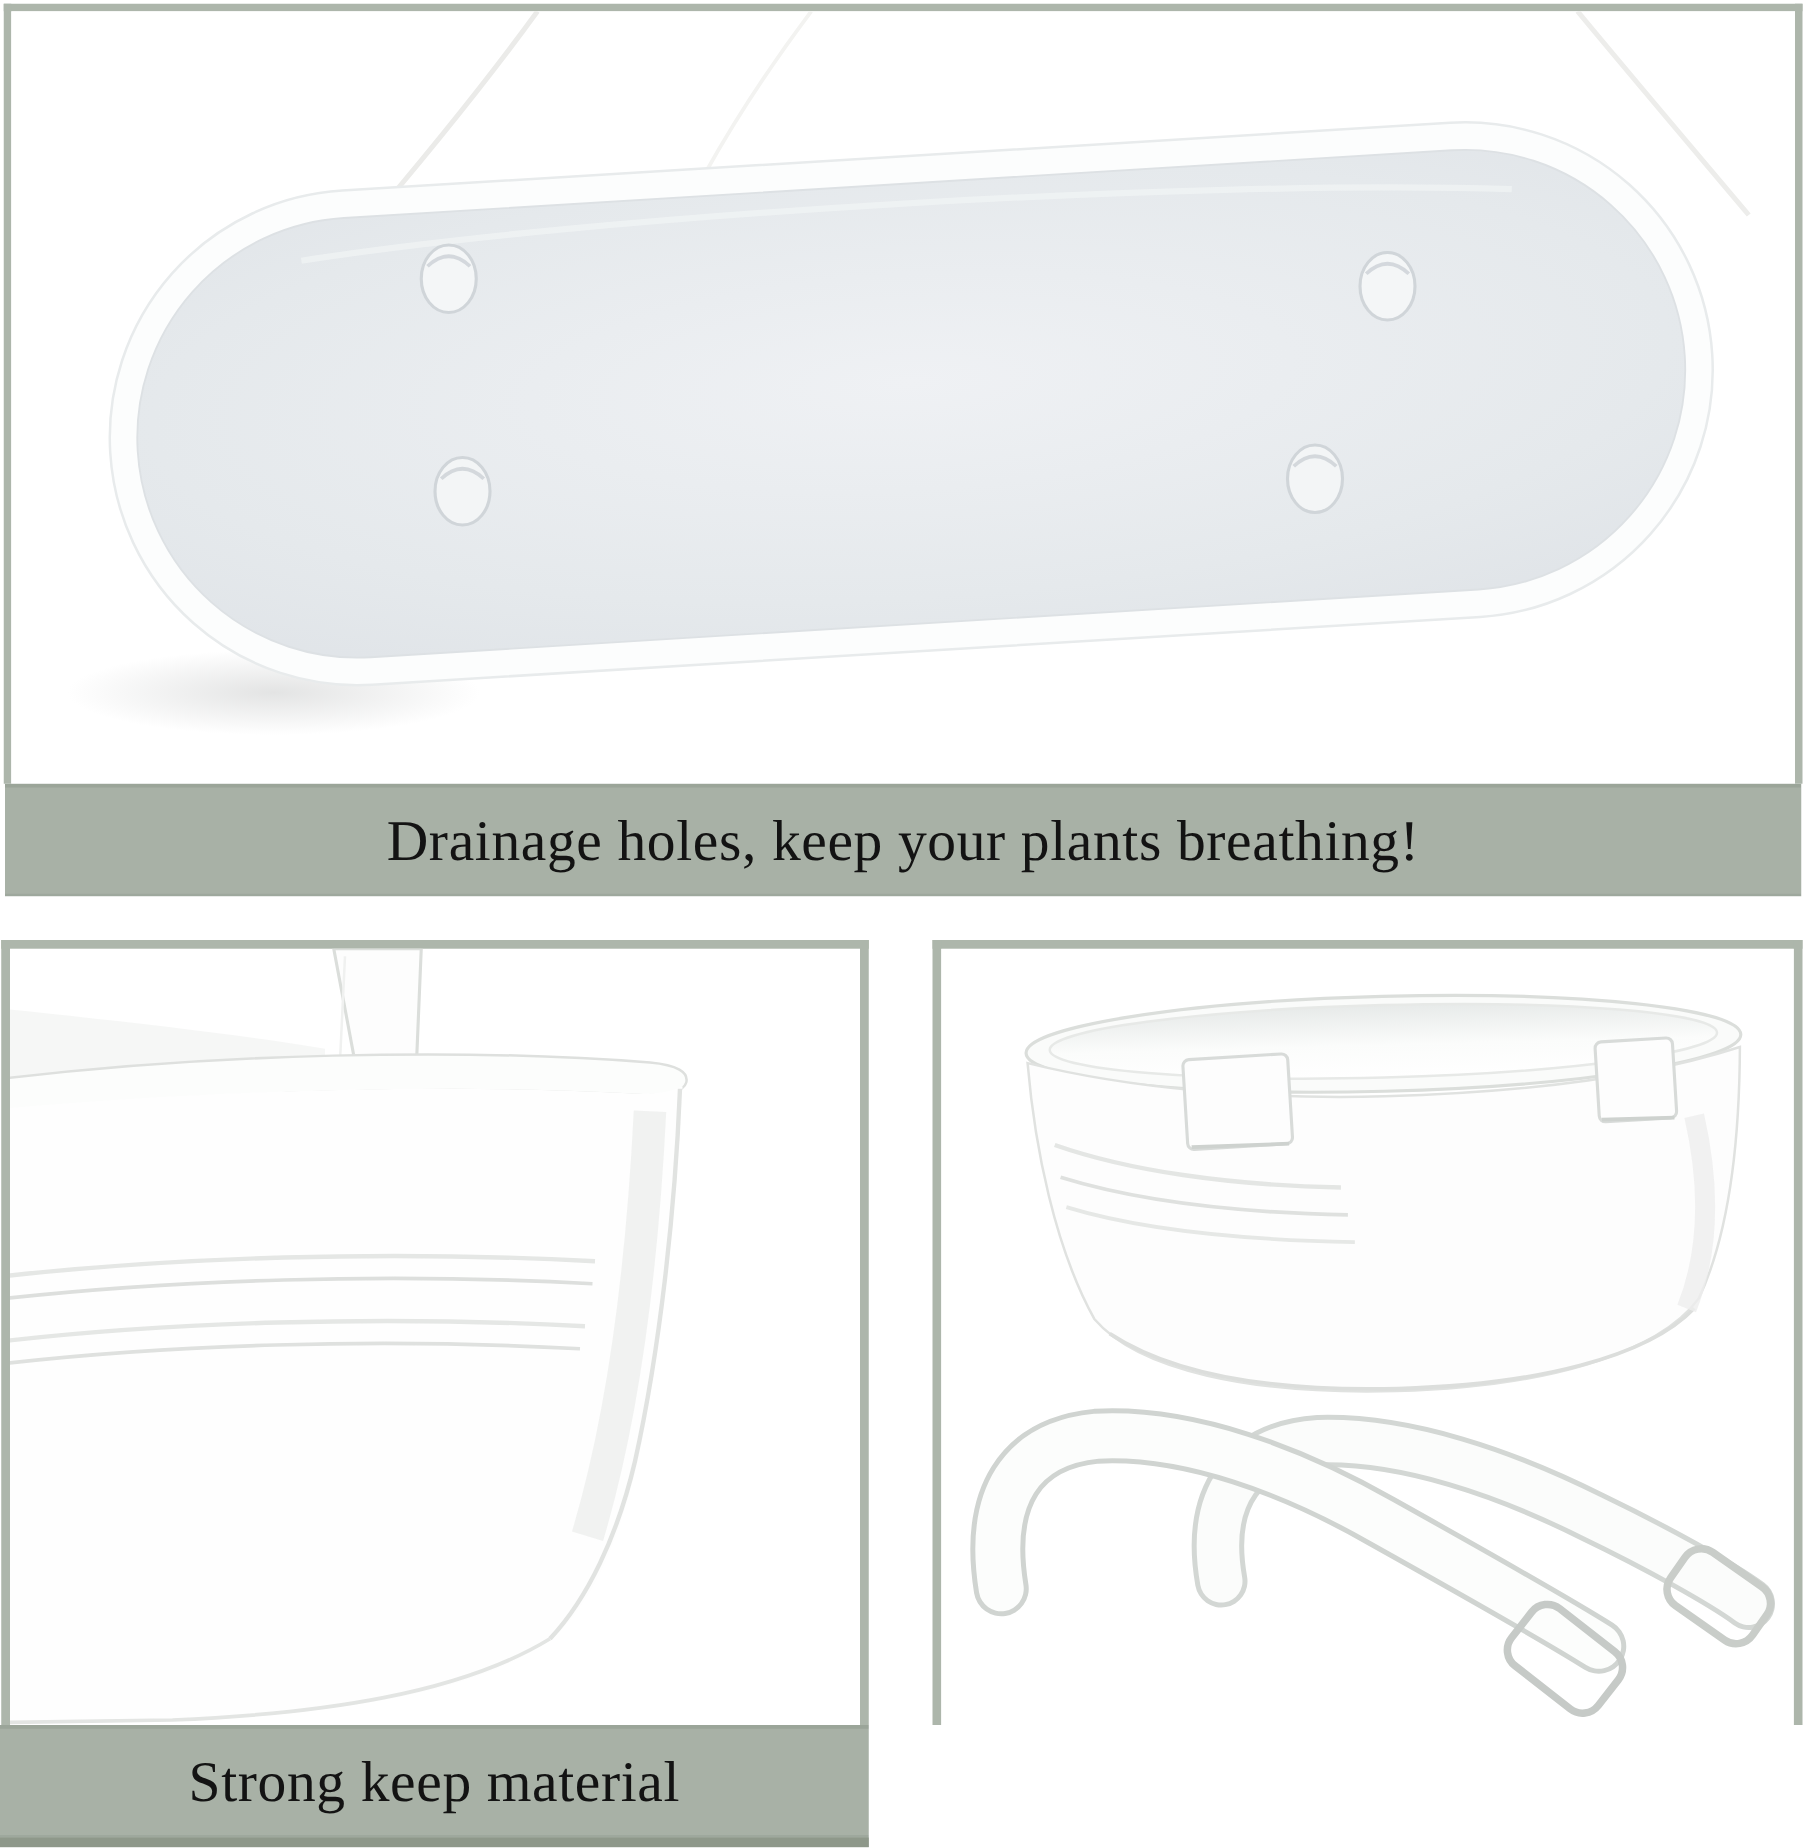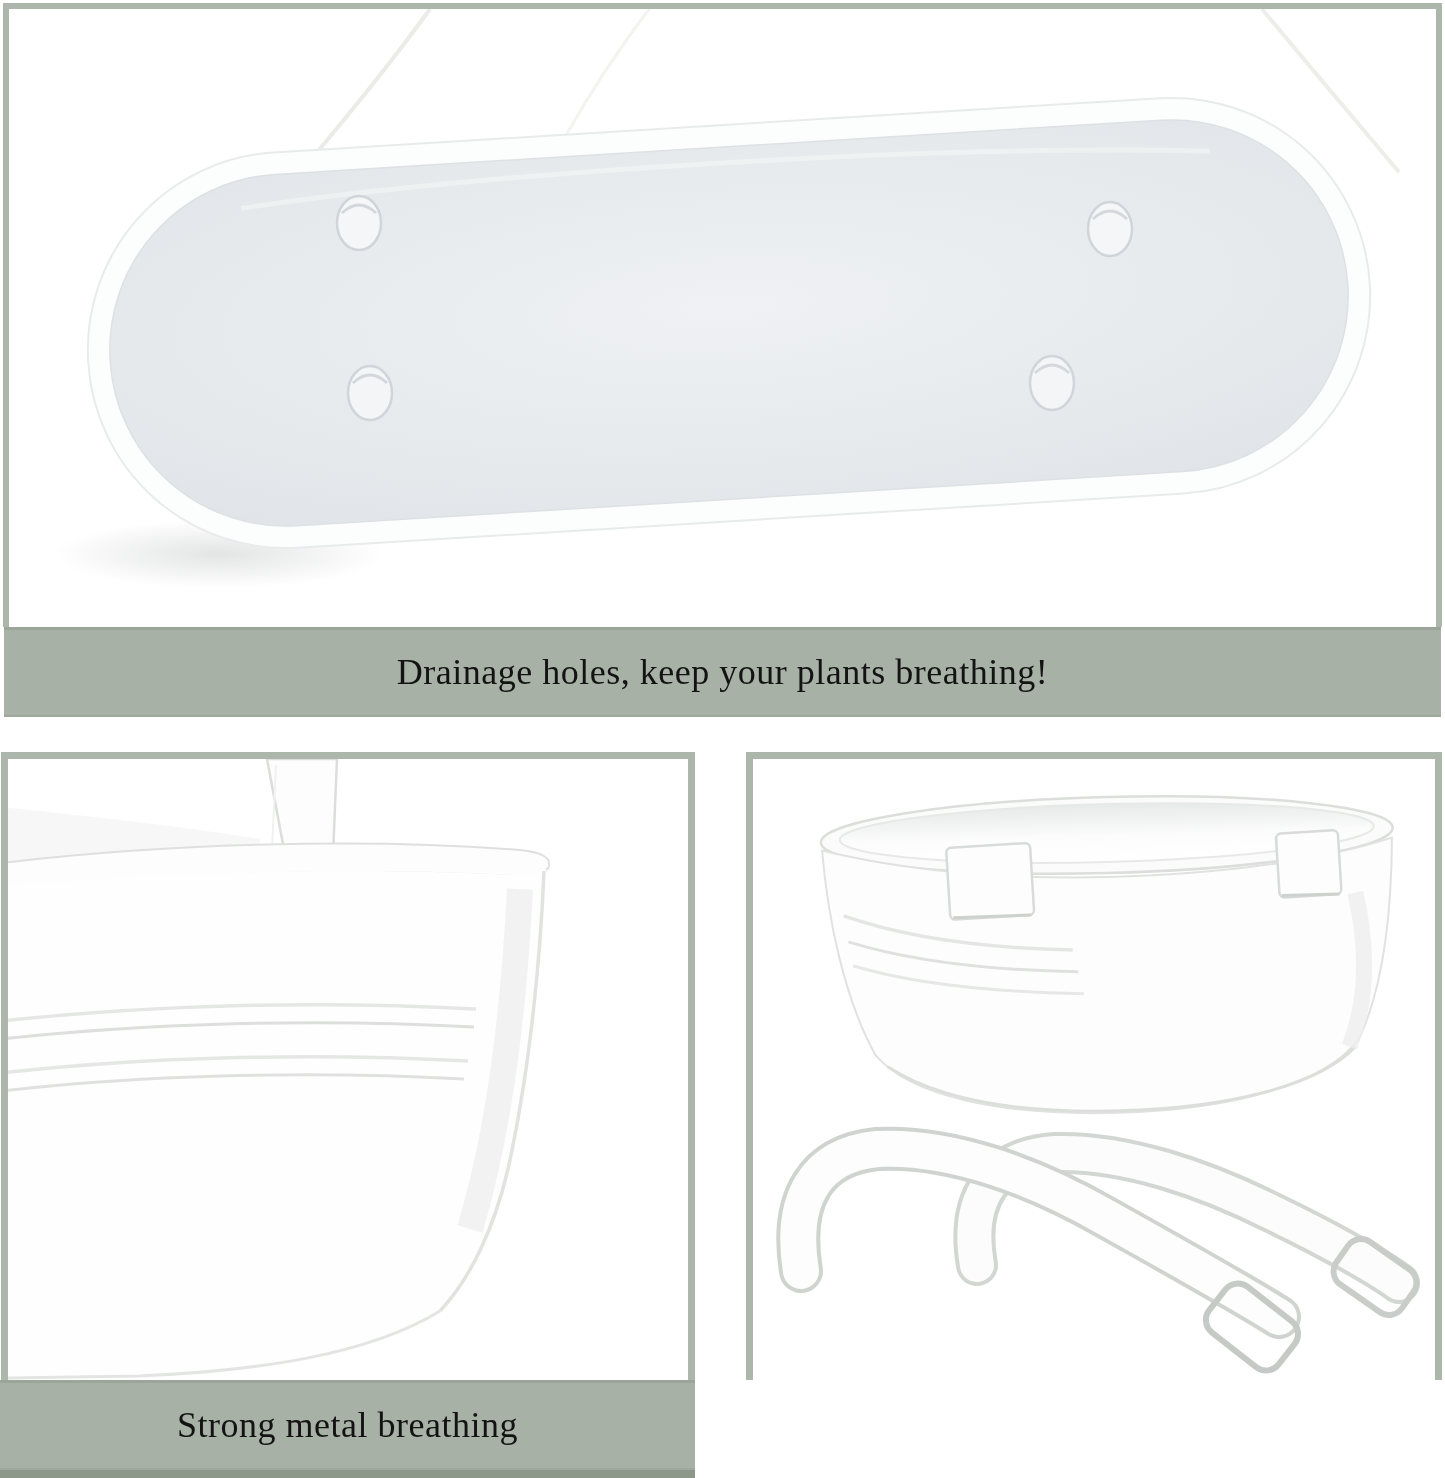--- a/index.html
+++ b/index.html
@@ -20,21 +20,21 @@
   .photo-panel svg{display:block;width:100%;height:100%;}
   .panel-bl,.panel-br{border-width:7px;}
   .caption-band{
     position:absolute;
     box-sizing:border-box;
     background:var(--caption-band,#a8b1a6);
     display:flex;align-items:center;justify-content:center;
     box-shadow:inset 0 3px 0 rgba(80,92,76,.14), inset 0 -2px 0 rgba(80,92,76,.10);
   }
   .caption-band .caption-text{
-    font-size:36px;
+    font-size:46px;
     color:var(--caption-text,#131313);
     letter-spacing:.5px;
     white-space:nowrap;
   }
   .band-top{left:4px;top:627px;width:1437px;height:90px;}
   .band-bl{left:0;top:1380px;width:695px;height:98px;border-bottom:8px solid var(--caption-band-bottom-edge,#8e988a);}
   .band-br{left:746px;top:1380px;width:699px;height:98px;border-bottom:8px solid var(--caption-band-bottom-edge,#8e988a);}
   .top-panel{left:3px;top:3px;width:1439px;height:624px;}
   .panel-bl{left:1px;top:752px;width:694px;height:628px;}
   .panel-br{left:746px;top:752px;width:696px;height:628px;}
@@ -126,21 +126,21 @@
           <path d="M -6 262 C 130 247 300 241 468 250" stroke="#e5e7e5" stroke-width="3.5" fill="none"></path>
           <path d="M -6 280 C 130 265 300 259 466 268" stroke="#dddfdd" stroke-width="3" fill="none"></path>
           <path d="M -6 314 C 125 299 295 293 460 302" stroke="#e5e7e5" stroke-width="3.5" fill="none"></path>
           <path d="M -6 332 C 125 317 292 311 456 320" stroke="#dfe1df" stroke-width="3" fill="none"></path>
         </g>
       </g>
     </svg>
   </div>
 
   <div class="caption-band band-bl">
-    <span class="caption-text">Strong metal breathing</span>
+    <span class="caption-text">Strong keep material</span>
   </div>
 
   <div class="photo-panel panel-br">
     <svg viewBox="0 0 682 621" preserveAspectRatio="none" role="img">
       <defs>
         <linearGradient id="inGrad" x1="0" y1="0" x2="0" y2="1">
           <stop offset="0%" stop-color="#e7eae9"></stop>
           <stop offset="55%" stop-color="#fbfcfb"></stop>
           <stop offset="100%" stop-color="#ffffff"></stop>
         </linearGradient>

